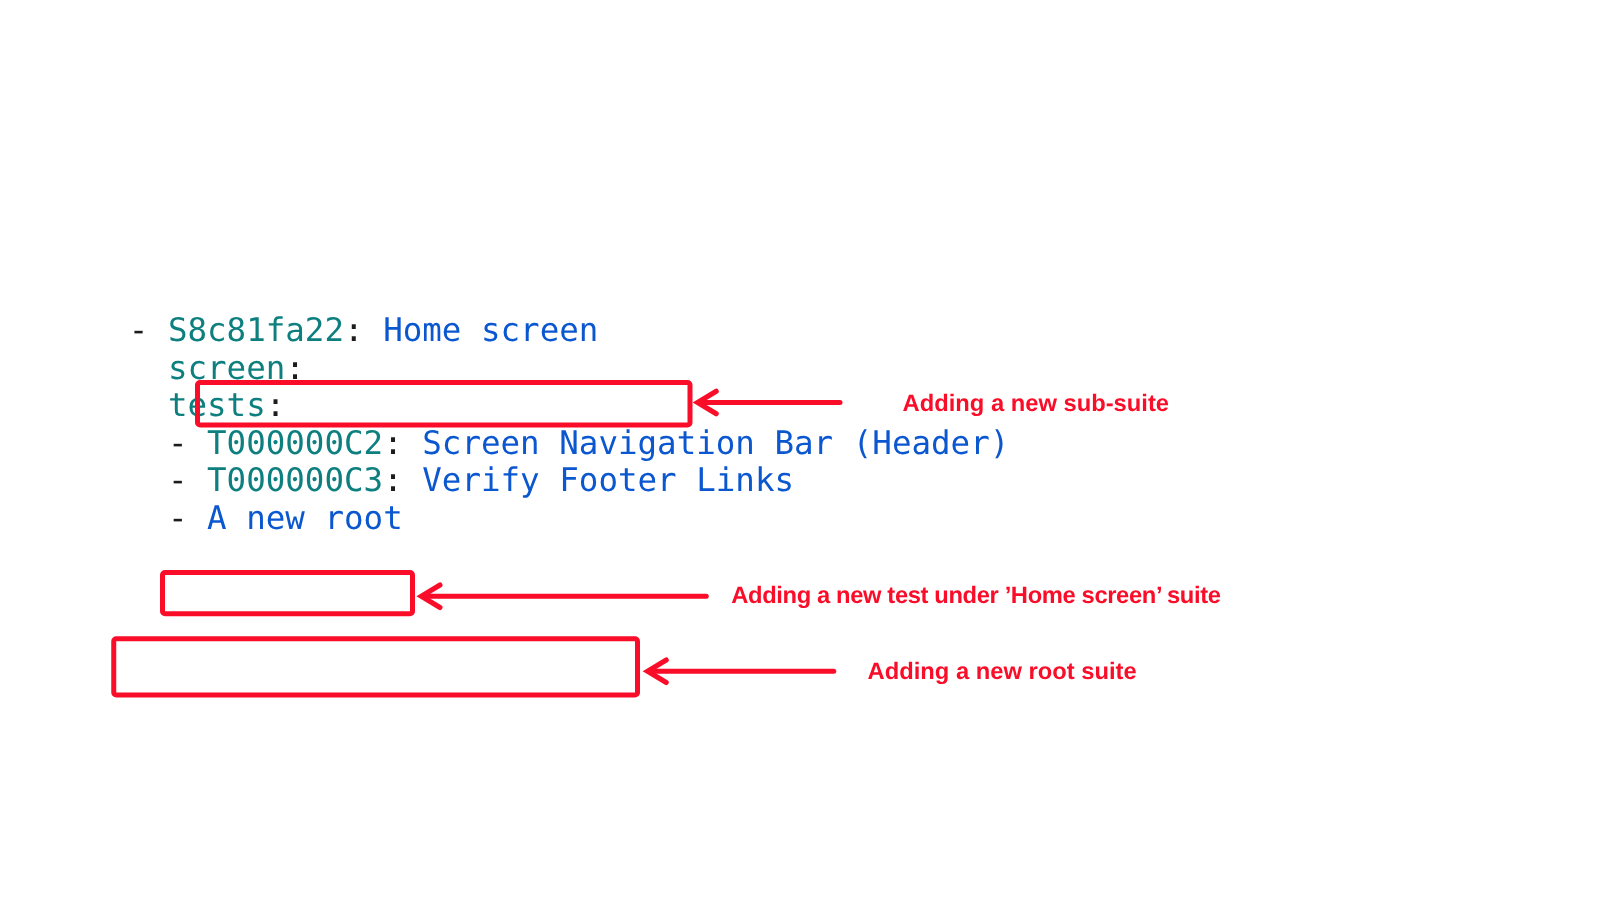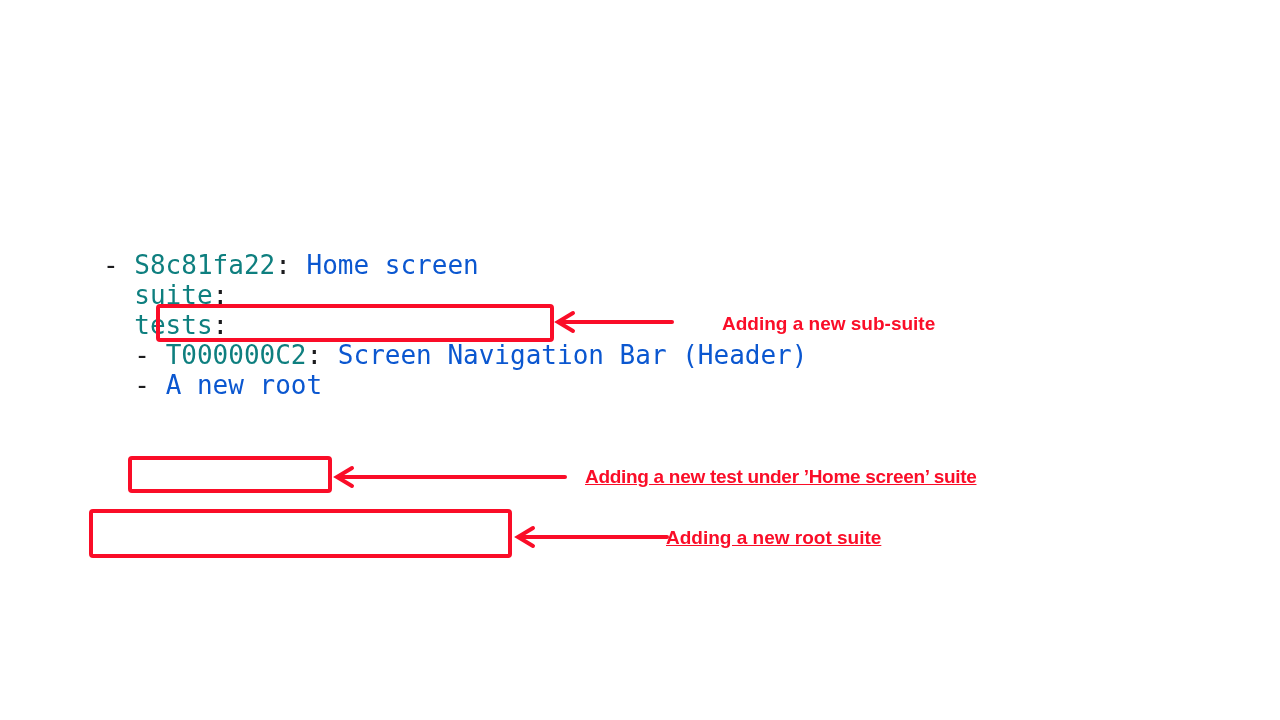--- a/index.html
+++ b/index.html
@@ -57,40 +57,41 @@
   
   .annotation {
     position: absolute;
     color: #fa0d28;
     font-weight: bold;
     font-size: 19px;
     line-height: 22px;
     white-space: nowrap;
   }
   .annotation-1 { left: 722px; top: 313px; }
-  .annotation-2 { left: 585px; top: 466px; letter-spacing: -0.3px; text-decoration: underline; }
-  .annotation-3 { left: 666px; top: 527px; text-decoration: underline; }
+  .annotation-2 { left: 585px; top: 466px; letter-spacing: -0.3px; }
+  .annotation-3 { left: 694px; top: 527px; }
 </style>
 </head>
 <body>
 
 <div class="stage">
 
   <div class="code-block">
 
     <div class="code-line"><span class="tok-punct"></span><span class="tok-punct">- </span><span class="tok-key">S8c81fa22</span><span class="tok-punct">: </span><span class="tok-value">Home screen</span></div>
 
-    <div class="code-line"><span class="tok-punct">  </span><span class="tok-punct"></span><span class="tok-key">suite</span><span class="tok-punct">:</span><span class="tok-value"></span></div>
+    <div class="code-line"><span class="tok-punct">  </span><span class="tok-punct"></span><span class="tok-key">screen</span><span class="tok-punct">:</span><span class="tok-value"></span></div>
 
 
     <div class="code-line"><span class="tok-punct">  </span><span class="tok-punct"></span><span class="tok-key">tests</span><span class="tok-punct">:</span><span class="tok-value"></span></div>
 
 
     <div class="code-line"><span class="tok-punct">  </span><span class="tok-punct">- </span><span class="tok-key">T000000C2</span><span class="tok-punct">: </span><span class="tok-value">Screen Navigation Bar (Header)</span></div>
 
+    <div class="code-line"><span class="tok-punct">  </span><span class="tok-punct">- </span><span class="tok-key">T000000C3</span><span class="tok-punct">: </span><span class="tok-value">Verify Footer Links</span></div>
 
     <div class="code-line"><span class="tok-punct">  </span><span class="tok-punct">- </span><span class="tok-key"></span><span class="tok-punct"></span><span class="tok-value">A new root</span></div>
 
     <div class="code-line spacer"></div>
 
 
   </div>
 
   <div class="hl-box hl-box-1"></div>
   <div class="hl-box hl-box-2"></div>

